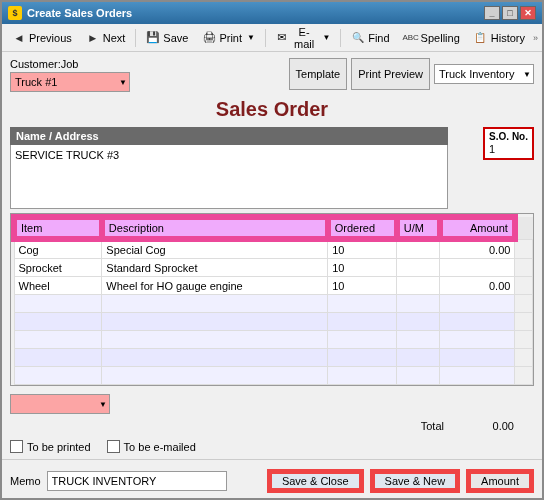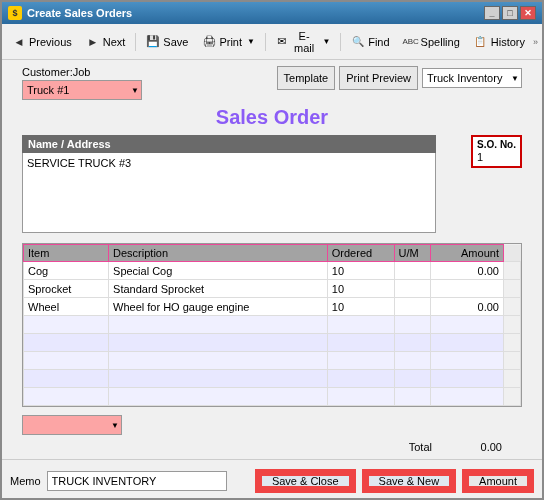--- a/index.html
+++ b/index.html
@@ -68,21 +68,21 @@
     .title-btn.close { background: #e05050; color: white; }
 
     .toolbar {
       background: #f0f0f0;
       border-bottom: 1px solid #ccc;
       padding: 3px 4px;
       display: flex;
       align-items: center;
       gap: 2px;
       flex-shrink: 0;
-      height: 36px;
+      height: 28px;
     }
 
     .toolbar-btn {
       display: flex;
       align-items: center;
       gap: 3px;
       padding: 2px 5px;
       border: 1px solid transparent;
       background: transparent;
       cursor: pointer;
@@ -106,21 +106,21 @@
       margin: 0 2px;
     }
 
     .dropdown-arrow {
       font-size: 8px;
       margin-left: 2px;
     }
 
     .content {
       flex: 1;
-      padding: 6px 20px;
+      padding: 6px 8px;
       overflow: hidden;
       display: flex;
       flex-direction: column;
       gap: 4px;
     }
 
     .top-row {
       display: flex;
       align-items: flex-start;
       justify-content: space-between;
@@ -160,39 +160,39 @@
       align-items: center;
       gap: 4px;
     }
 
     .template-btn {
       background: #e8e8e8;
       border: 1px solid #999;
       padding: 2px 6px;
       font-size: 11px;
       cursor: pointer;
-      height: 24px;
+      height: 32px;
     }
 
     .template-select {
       display: flex;
       align-items: center;
       border: 1px solid #999;
       background: white;
       height: 20px;
       padding: 0 4px;
       min-width: 100px;
       font-size: 11px;
       position: relative;
     }
 
     .sales-order-title {
       font-size: 20px;
       font-weight: bold;
-      color: #8b5cf6;
+      color: #7f1d1d;
       text-align: center;
       margin: 2px 0;
     }
 
     .main-form {
       display: flex;
       gap: 6px;
       flex: 1;
       overflow: hidden;
     }
@@ -247,22 +247,22 @@
     }
 
     .items-table {
       width: 100%;
       border-collapse: collapse;
       font-size: 11px;
       flex-shrink: 0;
     }
 
     .items-table th {
-      background: #a3a3a3;
-      border: 1px solid #ec4899;
+      background: #f0abfc;
+      border: 6px solid #ec4899;
       padding: 2px 4px;
       text-align: left;
       font-weight: normal;
     }
 
     .items-table td {
       border: 1px solid #ddd;
       padding: 2px 4px;
       height: 18px;
       background: white;
@@ -338,21 +338,21 @@
     }
 
     .footer-buttons {
       display: flex;
       align-items: center;
       gap: 6px;
       margin-left: auto;
     }
 
     .footer-btn {
-      border: 7px solid #ef4444;
+      border: 5px solid #ef4444;
       background: #e8e8e8;
       padding: 3px 10px;
       font-size: 11px;
       cursor: pointer;
       height: 24px;
       display: flex;
       align-items: center;
     }
 
     .footer-btn.save-close {
@@ -564,20 +564,30 @@
         <div class="select-field" style="min-width:100px;">
           <span class="select-arrow">▼</span>
         </div>
       </div>
     </div>
     <div class="total-row">
       <span>Total</span>
       <span style="min-width:50px; text-align:right;">0.00</span>
     </div>
 
+    <div class="checkbox-row">
+      <div class="checkbox-item">
+        <div class="checkbox"></div>
+        <span>To be printed</span>
+      </div>
+      <div class="checkbox-item">
+        <div class="checkbox"></div>
+        <span>To be e-mailed</span>
+      </div>
+    </div>
 
   </div>
 
   <div class="bottom-bar">
     <div class="memo-row" style="display:flex;align-items:center;gap:6px;width:100%;">
       <span>Memo</span>
       <input type="text" class="memo-input" value="TRUCK INVENTORY" style="">
       <div class="footer-buttons">
         <button class="footer-btn save-close">Save &amp; Close</button>
         <button class="footer-btn save-new">Save &amp; New</button>

